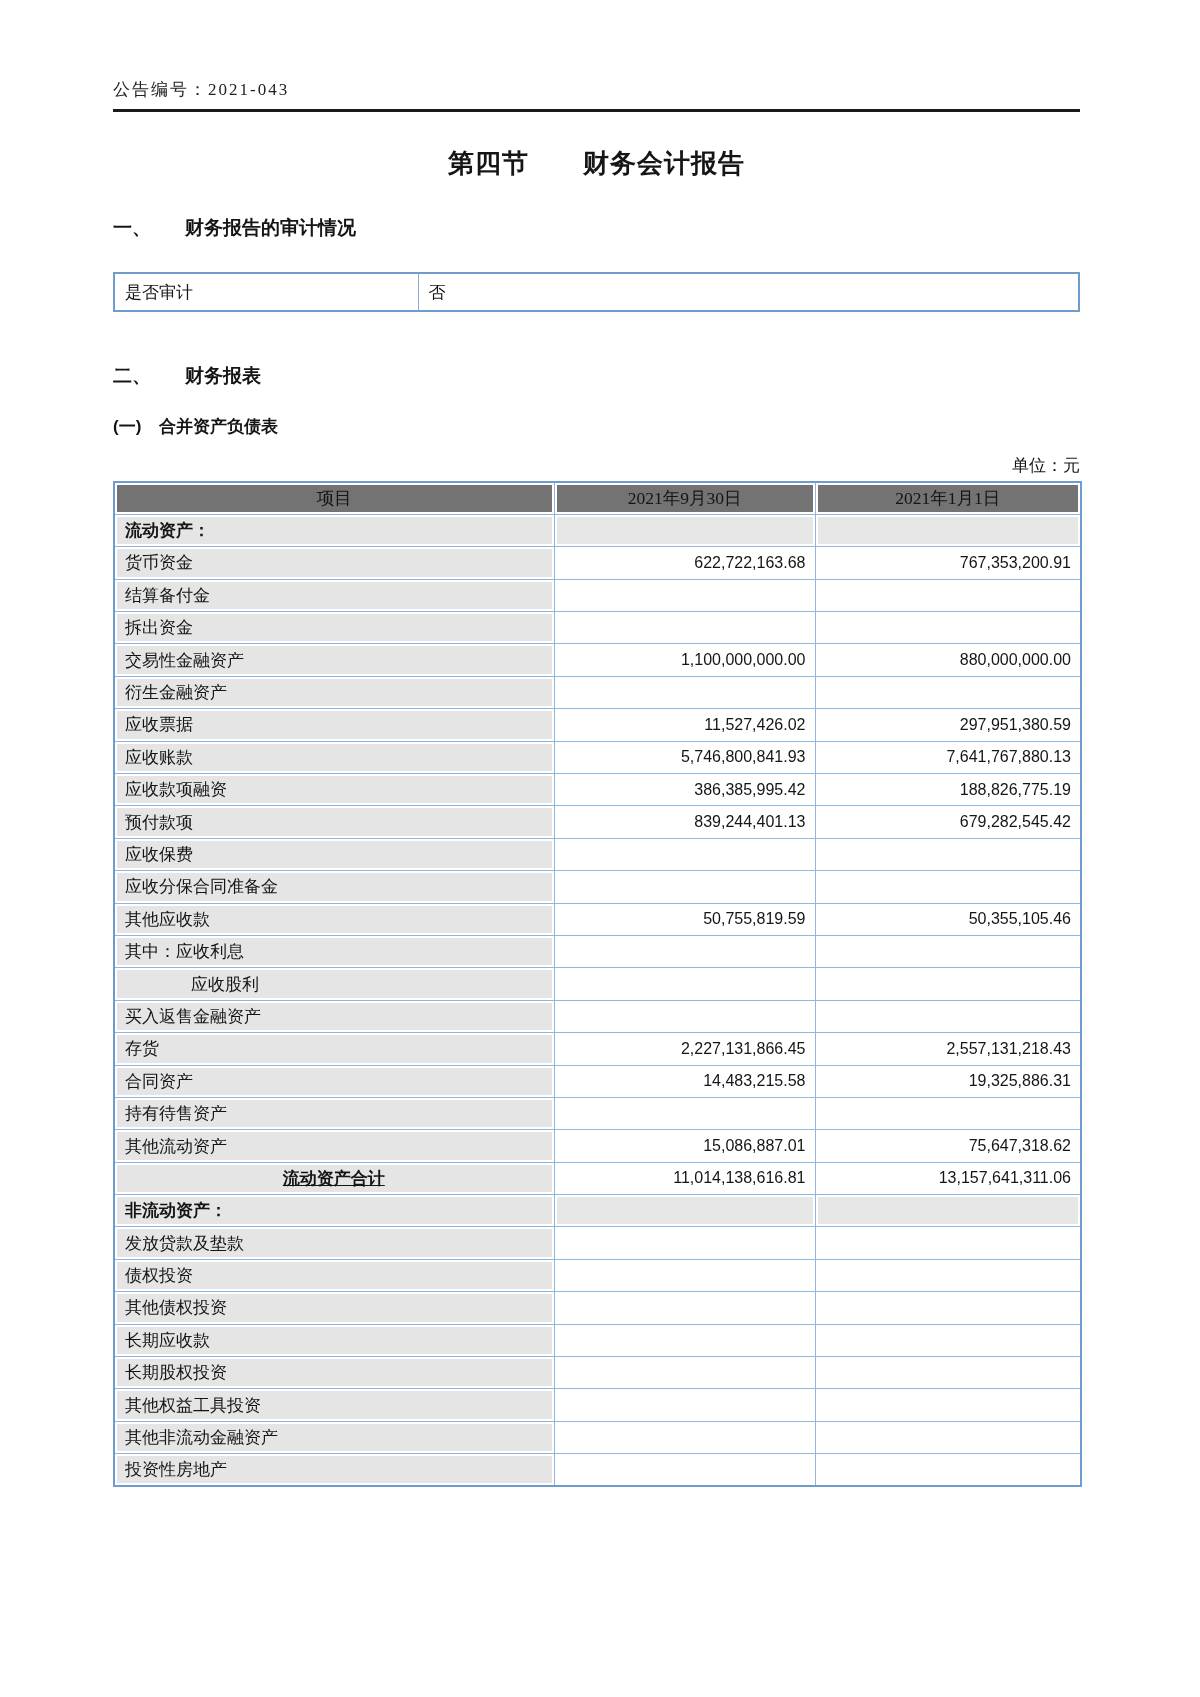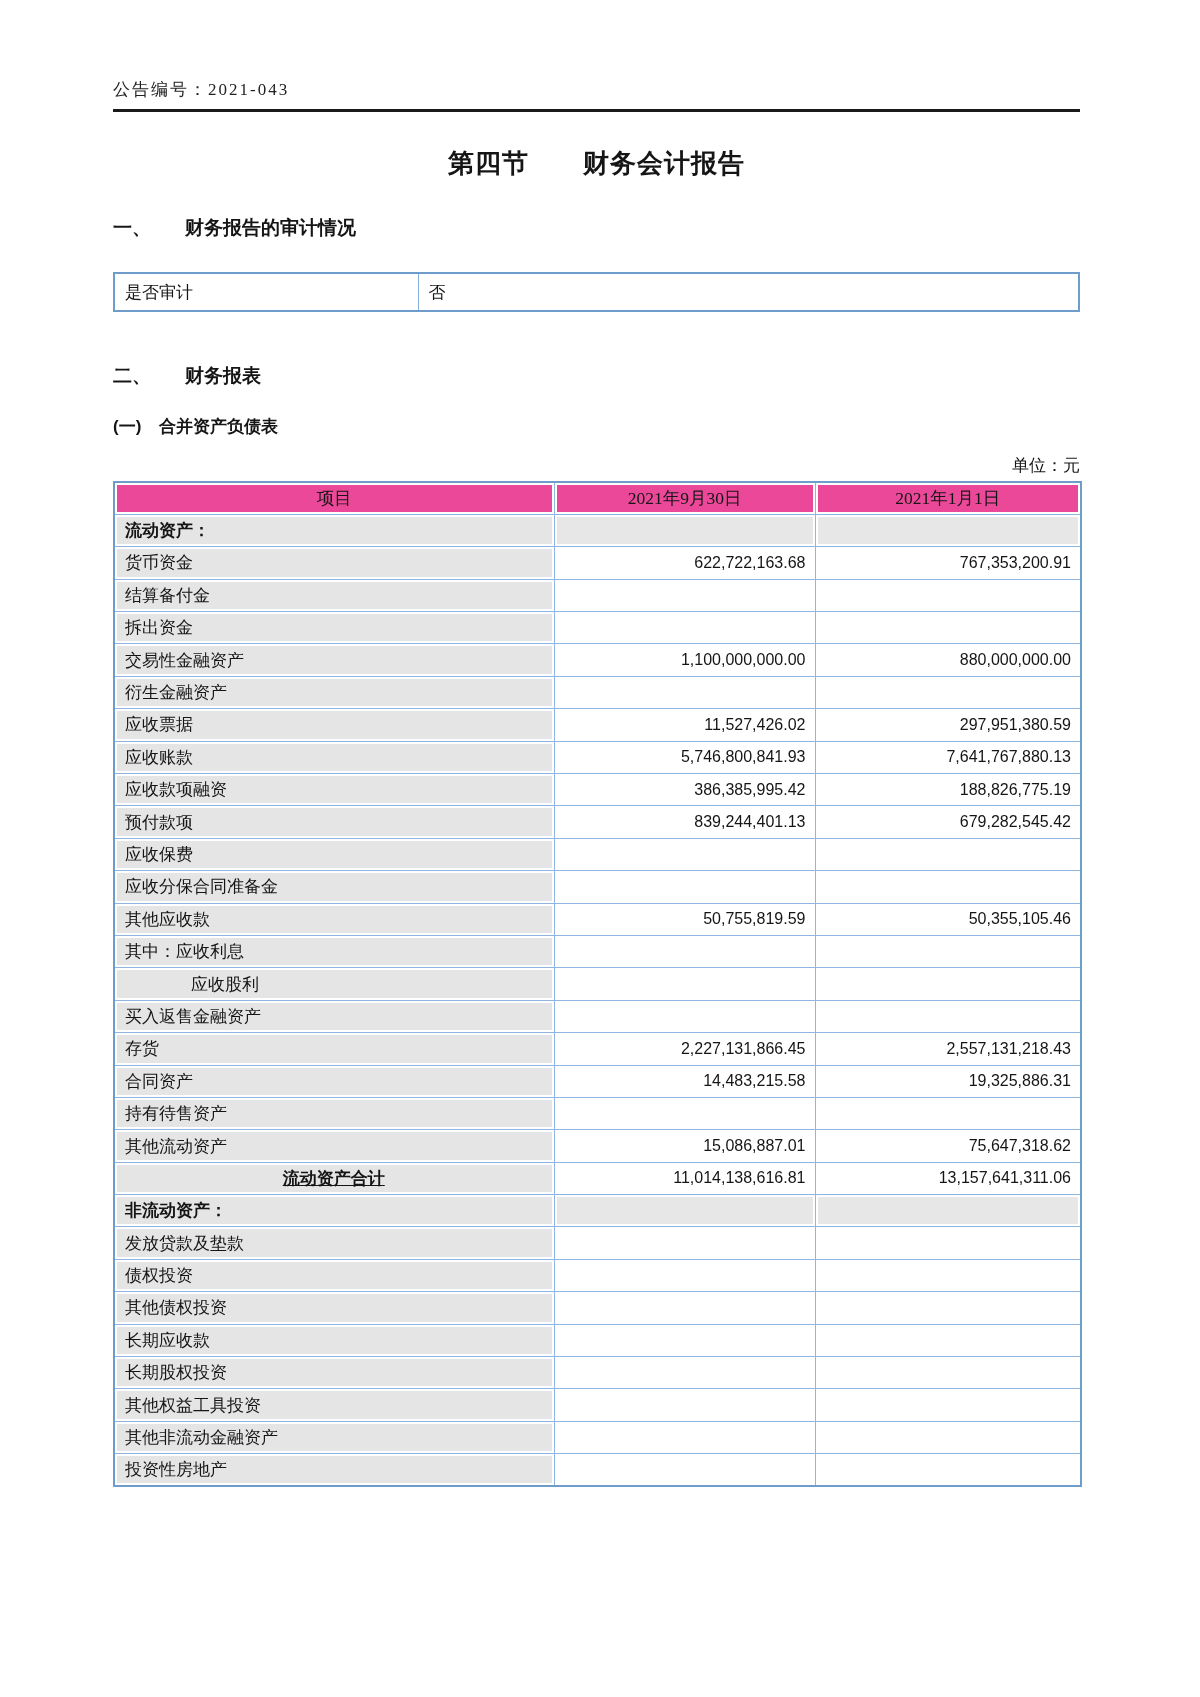--- a/index.html
+++ b/index.html
@@ -73,21 +73,21 @@
     border: 1px solid #8fb6e0;
     height: 32.4px;
     vertical-align: middle;
     overflow: hidden;
     white-space: nowrap;
   }
   .main-table th {
     font-weight: normal;
     font-size: 17.5px;
     text-align: center;
-    background: #ec4899;
+    background: #737373;
     box-shadow: inset 0 0 0 2px #ffffff;
   }
   .c-label {
     padding-left: 10px;
     text-align: left;
     font-size: 17px;
     background: #e5e5e5;
     box-shadow: inset 0 0 0 2px #ffffff;
   }
   .num {

